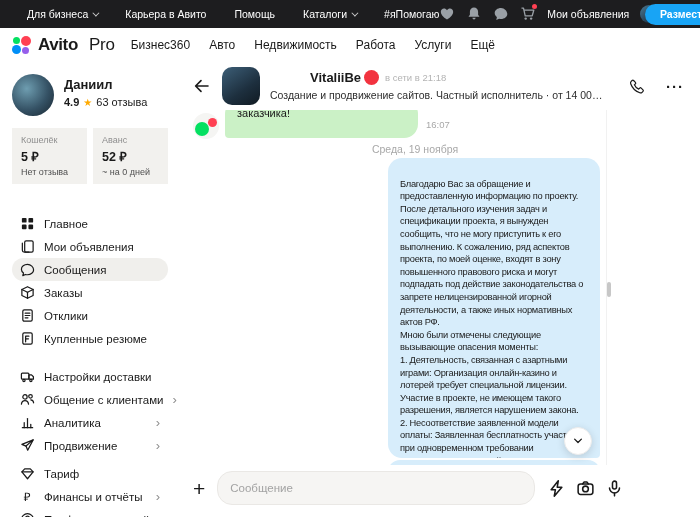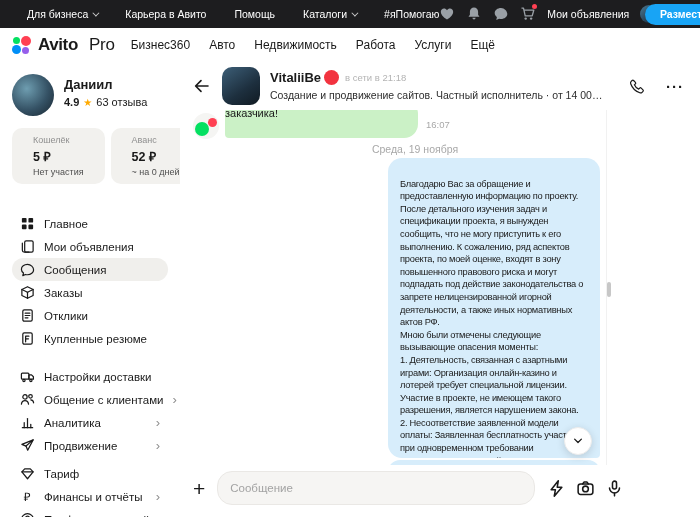--- a/index.html
+++ b/index.html
@@ -41,21 +41,21 @@
   
   .sidebar { position:absolute; left:0; top:62px; width:180px; height:455px; background:#fff; padding:12px 12px 0; }
   .user-row { display:flex; gap:10px; align-items:flex-start; }
   .u-avatar { width:42px; height:42px; border-radius:50%; flex:none;
               background:radial-gradient(circle at 35% 35%, #6e9db0 0%, #355265 55%, #17242e 100%); cursor:pointer; }
   .u-name { font-size:13px; font-weight:bold; margin-top:3px; }
   .u-rating { display:flex; align-items:center; gap:4px; font-size:11px; margin-top:4px; }
   .u-score { font-weight:bold; }
   .u-star { font-size:10px; }
   .wallet-row { display:flex; gap:6px; margin-top:12px; }
-  .w-card { flex:1; background:#f2f1ee; border-radius:10px; padding:7px 21px; cursor:pointer; }
+  .w-card { flex:1; background:#f2f1ee; border-radius:0; padding:7px 9px; cursor:pointer; }
   .w-label { font-size:9px; color:#8f8f8f; }
   .w-value { font-size:12.5px; font-weight:bold; margin:3px 0 2px; }
   .w-note { font-size:9px; color:#4f4f4f; white-space:nowrap; }
   .menu { margin-top:28px; }
   .mi { display:flex; align-items:center; gap:9px; padding:4px 8px; border-radius:14px;
         font-size:11.5px; height:23px; cursor:pointer; white-space:nowrap; }
   .mi.active { background:#f0efec; }
   .mi svg { width:15px; height:15px; flex:none; stroke:#1a1a1a; fill:none; stroke-width:1.3;
             stroke-linecap:round; stroke-linejoin:round; }
   .mi .chev { margin-left:auto; color:#8f8f8f; font-size:13px; line-height:1; }
@@ -63,37 +63,37 @@
   .gap-sm { margin-top:5px; }
 
   
   .main { position:absolute; left:180px; top:62px; width:520px; height:455px; background:#fff; }
   .chat-header { height:48px; display:flex; align-items:center; padding:0 16px 0 12px; gap:10px; }
   .back { width:20px; height:20px; flex:none; cursor:pointer; }
   .back svg { width:20px; height:20px; stroke:#1a1a1a; fill:none; stroke-width:1.6; stroke-linecap:round; stroke-linejoin:round; }
   .h-avatar { width:38px; height:38px; border-radius:10px; flex:none; cursor:pointer;
               background:linear-gradient(145deg,#3d5f78 0%, #1d2f3e 60%, #101a22 100%); }
   .h-text { min-width:0; }
-  .h-name-row { display:flex; align-items:center; gap:6px; }
+  .h-name-row { display:flex; align-items:center; gap:6px;margin-left:40px; }
   .h-name { font-size:13px; font-weight:bold; }
   .red-dot { width:15px; height:15px; border-radius:50%; margin-left:-3px; flex:none; }
   .h-status { font-size:9.5px; color:#b3b3b3; white-space:nowrap; }
   .h-sub { font-size:10.5px; color:#2e2e2e; margin-top:3px; white-space:nowrap; overflow:hidden; text-overflow:ellipsis; max-width:335px; }
   .h-actions { margin-left:auto; display:flex; align-items:center; gap:20px; }
   .h-actions svg { width:17px; height:17px; stroke:#1a1a1a; fill:none; stroke-width:1.2; display:block; cursor:pointer; }
   .more-dots { font-size:15px; font-weight:bold; letter-spacing:1px; color:#1a1a1a; cursor:pointer; line-height:1; }
 
   .messages { position:absolute; left:0; top:48px; width:520px; height:355px; overflow:hidden; background:#fff; }
   .mini-avatar { position:absolute; left:13px; top:3px; width:26px; height:26px; border-radius:50%;
                  background:#f5f5f3; overflow:hidden; }
   .mini-avatar i { position:absolute; border-radius:50%; display:block; }
   .ma-g { width:14px; height:14px; left:2px; top:9px; }
   .ma-r { width:9px; height:9px; left:15px; top:5px; }
   .msg-in { position:absolute; left:45px; top:-10px; width:193px; height:38px; border-radius:14px 14px 14px 4px;
-            padding:7px 0; font-size:11px; }
+            padding:7px 12px; font-size:11px; }
   .in-time { position:absolute; left:246px; top:9px; font-size:9.5px; color:#a8a8a8; }
   .date-sep { position:absolute; top:33px; left:0; width:470px; text-align:center; font-size:10.5px; color:#a8a8a8; }
   .msg-out { position:absolute; left:208px; top:48px; width:212px; max-height:300px; overflow:hidden;
              border-radius:14px 14px 4px 14px; padding:7px 12px 8px;
              font-size:9.3px; line-height:12.6px; letter-spacing:-0.25px; white-space:pre-line; }
   .next-peek { position:absolute; left:208px; top:350px; width:212px; height:14px; border-radius:12px 12px 0 0; }
   .scroll-btn { position:absolute; left:384px; top:317px; width:28px; height:28px; border-radius:50%;
                 background:#fff; border:1px solid #ececec; box-shadow:0 2px 8px rgba(0,0,0,.14);
                 display:flex; align-items:center; justify-content:center; cursor:pointer; }
   .scroll-btn svg { width:12px; height:12px; stroke:#1a1a1a; fill:none; stroke-width:1.7; stroke-linecap:round; stroke-linejoin:round; }
@@ -199,21 +199,21 @@
         <span class="u-star" style="color:#ffaa00">★</span>
         <span>63 отзыва</span>
       </div>
     </div>
   </div>
 
   <div class="wallet-row">
     <div class="w-card">
       <div class="w-label">Кошелёк</div>
       <div class="w-value">5 ₽</div>
-      <div class="w-note">Нет участия</div>
+      <div class="w-note">Нет отзыва</div>
     </div>
     <div class="w-card">
       <div class="w-label">Аванс</div>
       <div class="w-value">52 ₽</div>
       <div class="w-note">~ на 0 дней</div>
     </div>
   </div>
 
   <div class="menu">
     <div class="mi">

